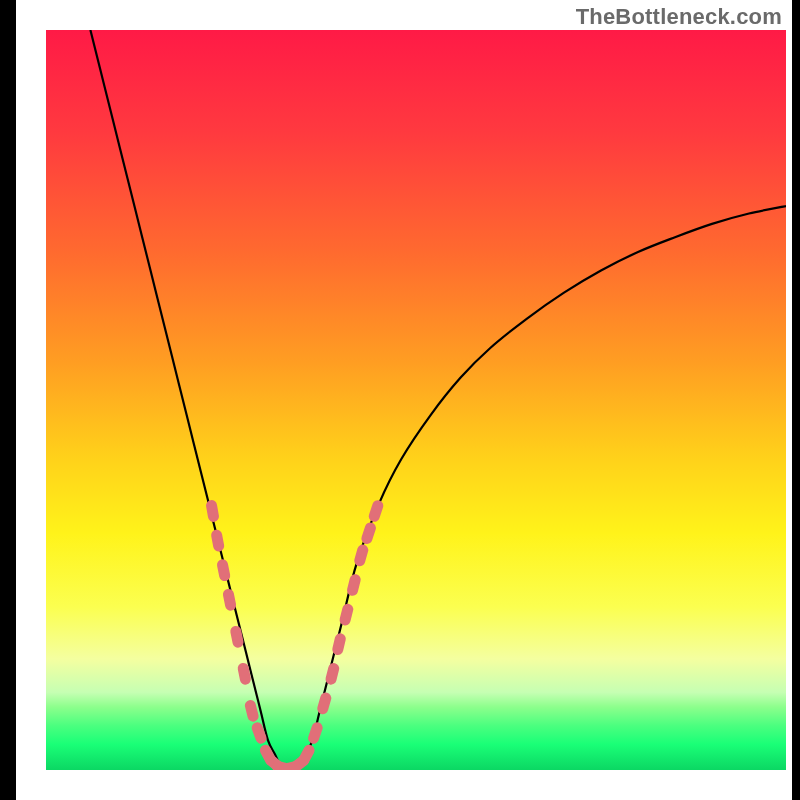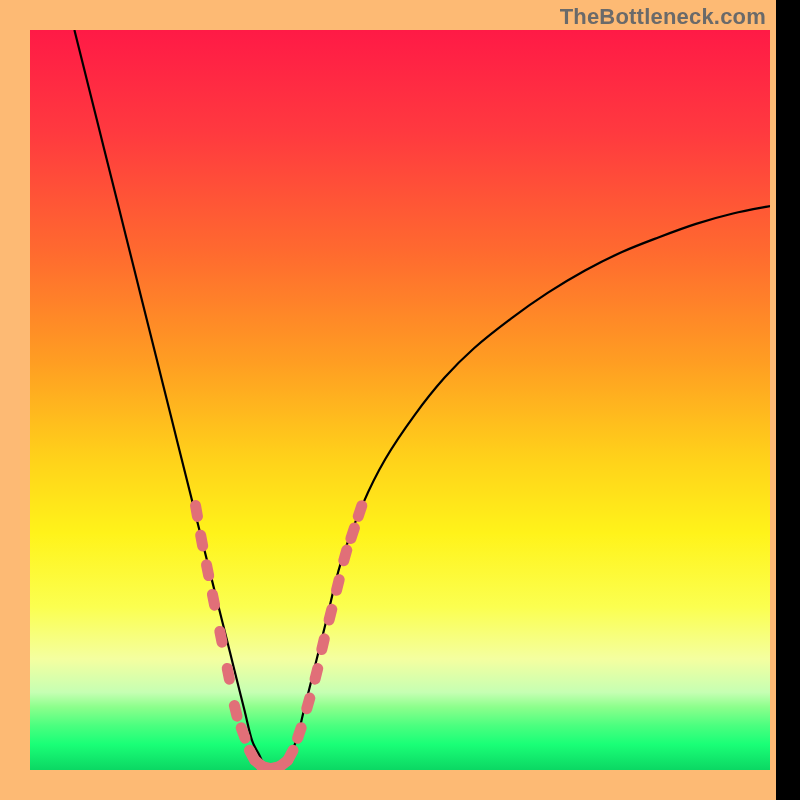--- a/index.html
+++ b/index.html
@@ -5,25 +5,25 @@
   html, body {
     margin: 0;
     padding: 0;
     width: 800px;
     height: 800px;
     background: #000;
     overflow: hidden;
   }
   .frame {
     position: absolute;
-    left: 0;
+    left: 16px;
     top: 0;
     width: 776px;
     height: 800px;
-    background: #fdba74;
+    background: #ffffff;
   }
   .plot-area {
     position: absolute;
     left: 30px;
     top: 30px;
     width: 740px;
     height: 740px;
     overflow: hidden;
   }
   .gradient {

